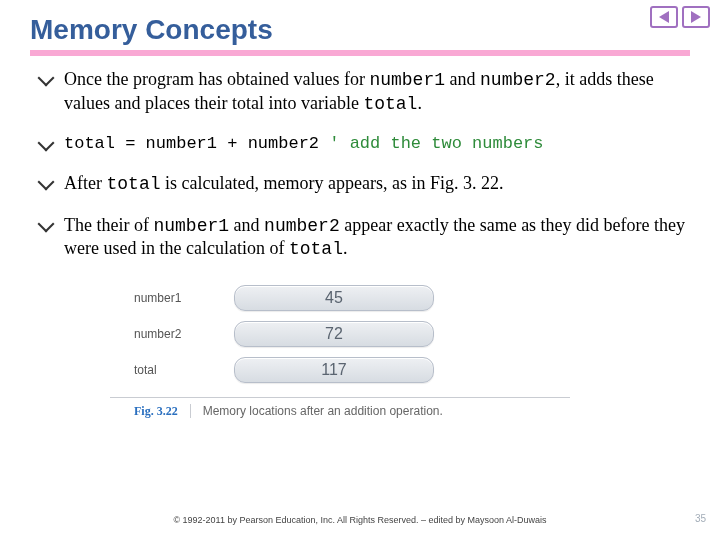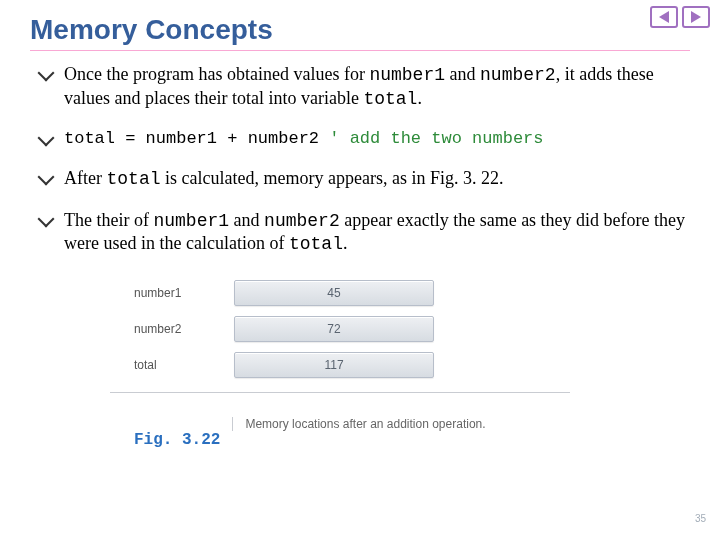--- a/index.html
+++ b/index.html
@@ -1,32 +1,32 @@
 <!DOCTYPE html>
 <html><head>
 <meta charset="utf-8">
 <style>
   * { box-sizing: border-box; margin: 0; padding: 0; }
   html, body { width: 720px; height: 540px; font-family: Georgia, 'Times New Roman', serif; background: #fff; position: relative; }
   .slide { width: 720px; height: 540px; position: relative; padding: 14px 30px 0 30px; }
-  .title { font-family: Arial, Helvetica, sans-serif; font-size: 28px; font-weight: 700; color: #355e9b; border-bottom: 1px solid #f9a8d4; padding-bottom: 4px; margin-bottom: 12px; }
+  .title { font-family: Arial, Helvetica, sans-serif; font-size: 28px; font-weight: 700; color: #355e9b; border-bottom: 6px solid #f9a8d4; padding-bottom: 4px; margin-bottom: 12px; }
   .body-list { list-style: none; margin-left: 10px; }
   .body-list > li { position: relative; padding-left: 24px; font-size: 18px; line-height: 1.25; color: #000; margin-bottom: 18px; }
   .body-list > li::before { content: ""; position: absolute; left: 0; top: 4px; width: 10px; height: 10px; border-left: 2px solid #333; border-bottom: 2px solid #333; transform: rotate(-45deg); }
   .mono { font-family: 'Courier New', Courier, monospace; font-size: 18px; }
   .code-line { font-family: 'Courier New', Courier, monospace; font-size: 17px; color: #000; margin-top: 2px; }
   .code-line .comment { color: #2e8b3a; }
 
   .figure { margin: 4px 0 0 80px; width: 460px; }
   .fig-rows { padding: 6px 24px 10px 24px; background: #fff; }
   .fig-row { display: flex; align-items: center; margin-bottom: 10px; }
   .fig-label { width: 100px; font-family: Arial, sans-serif; font-size: 12px; color: #555; }
-  .fig-box { width: 200px; height: 26px; background: linear-gradient(#eef0f3, #d7dce2); border: 1px solid #b7beca; border-radius: 2px; display: flex; align-items: center; justify-content: center; font-family: Arial, sans-serif; font-size: 12px; color: #5a6470; box-shadow: inset 0 1px 0 #fff, 0 1px 1px rgba(0,0,0,0.08); }
+  .fig-box { width: 200px; height: 26px; background: linear-gradient(#eef0f3, #d7dce2); border: 1px solid #b7beca; border-radius: 11px; display: flex; align-items: center; justify-content: center; font-family: Arial, sans-serif; font-size: 16px; color: #5a6470; box-shadow: inset 0 1px 0 #fff, 0 1px 1px rgba(0,0,0,0.08); }
   .fig-caption-row { border-top: 1px solid #c9ccd2; padding: 6px 24px 4px 24px; display: flex; align-items: center; gap: 12px; }
-  .fig-num { font-family: Liberation Mono, monospace; font-size: 16px; color: #2a6fbf; font-weight: 600; margin-top: 32px; }
+  .fig-num { font-family: Liberation Serif, serif; font-size: 12px; color: #2a6fbf; font-weight: 600; }
   .fig-sep { width: 1px; height: 14px; background: #c9ccd2; }
   .fig-cap { font-family: Arial, sans-serif; font-size: 12px; color: #666; }
 
   .copyright { position: absolute; bottom: 14px; left: 0; width: 720px; font-family: 'Comic Sans MS', cursive, sans-serif; font-size: 9px; color: #444; text-align: center; line-height: 1.2; }
   .pagenum { position: absolute; right: 14px; bottom: 16px; font-family: Arial, sans-serif; font-size: 10px; color: #a3adb8; }
 
   .nav { position: absolute; top: 6px; right: 10px; display: flex; gap: 4px; }
   .nav-btn { width: 28px; height: 22px; border: 2px solid #a070c0; border-radius: 3px; display: flex; align-items: center; justify-content: center; background: #fff; }
   .tri-l { width: 0; height: 0; border-top: 6px solid transparent; border-bottom: 6px solid transparent; border-right: 10px solid #a070c0; }
   .tri-r { width: 0; height: 0; border-top: 6px solid transparent; border-bottom: 6px solid transparent; border-left: 10px solid #a070c0; }
@@ -84,15 +84,17 @@
         <div class="fig-box">117</div>
       </div>
     </div>
     <div class="fig-caption-row">
       <span class="fig-num">Fig. 3.22</span>
       <span class="fig-sep"></span>
       <span class="fig-cap">Memory locations after an addition operation.</span>
     </div>
   </div>
 
+  <div class="copyright">© 1992-2011 by Pearson Education, Inc. All Rights Reserved. –
+edited by Maysoon Al-Duwais</div>
   <div class="pagenum">35</div>
 
 </div>
 
 </body></html>

